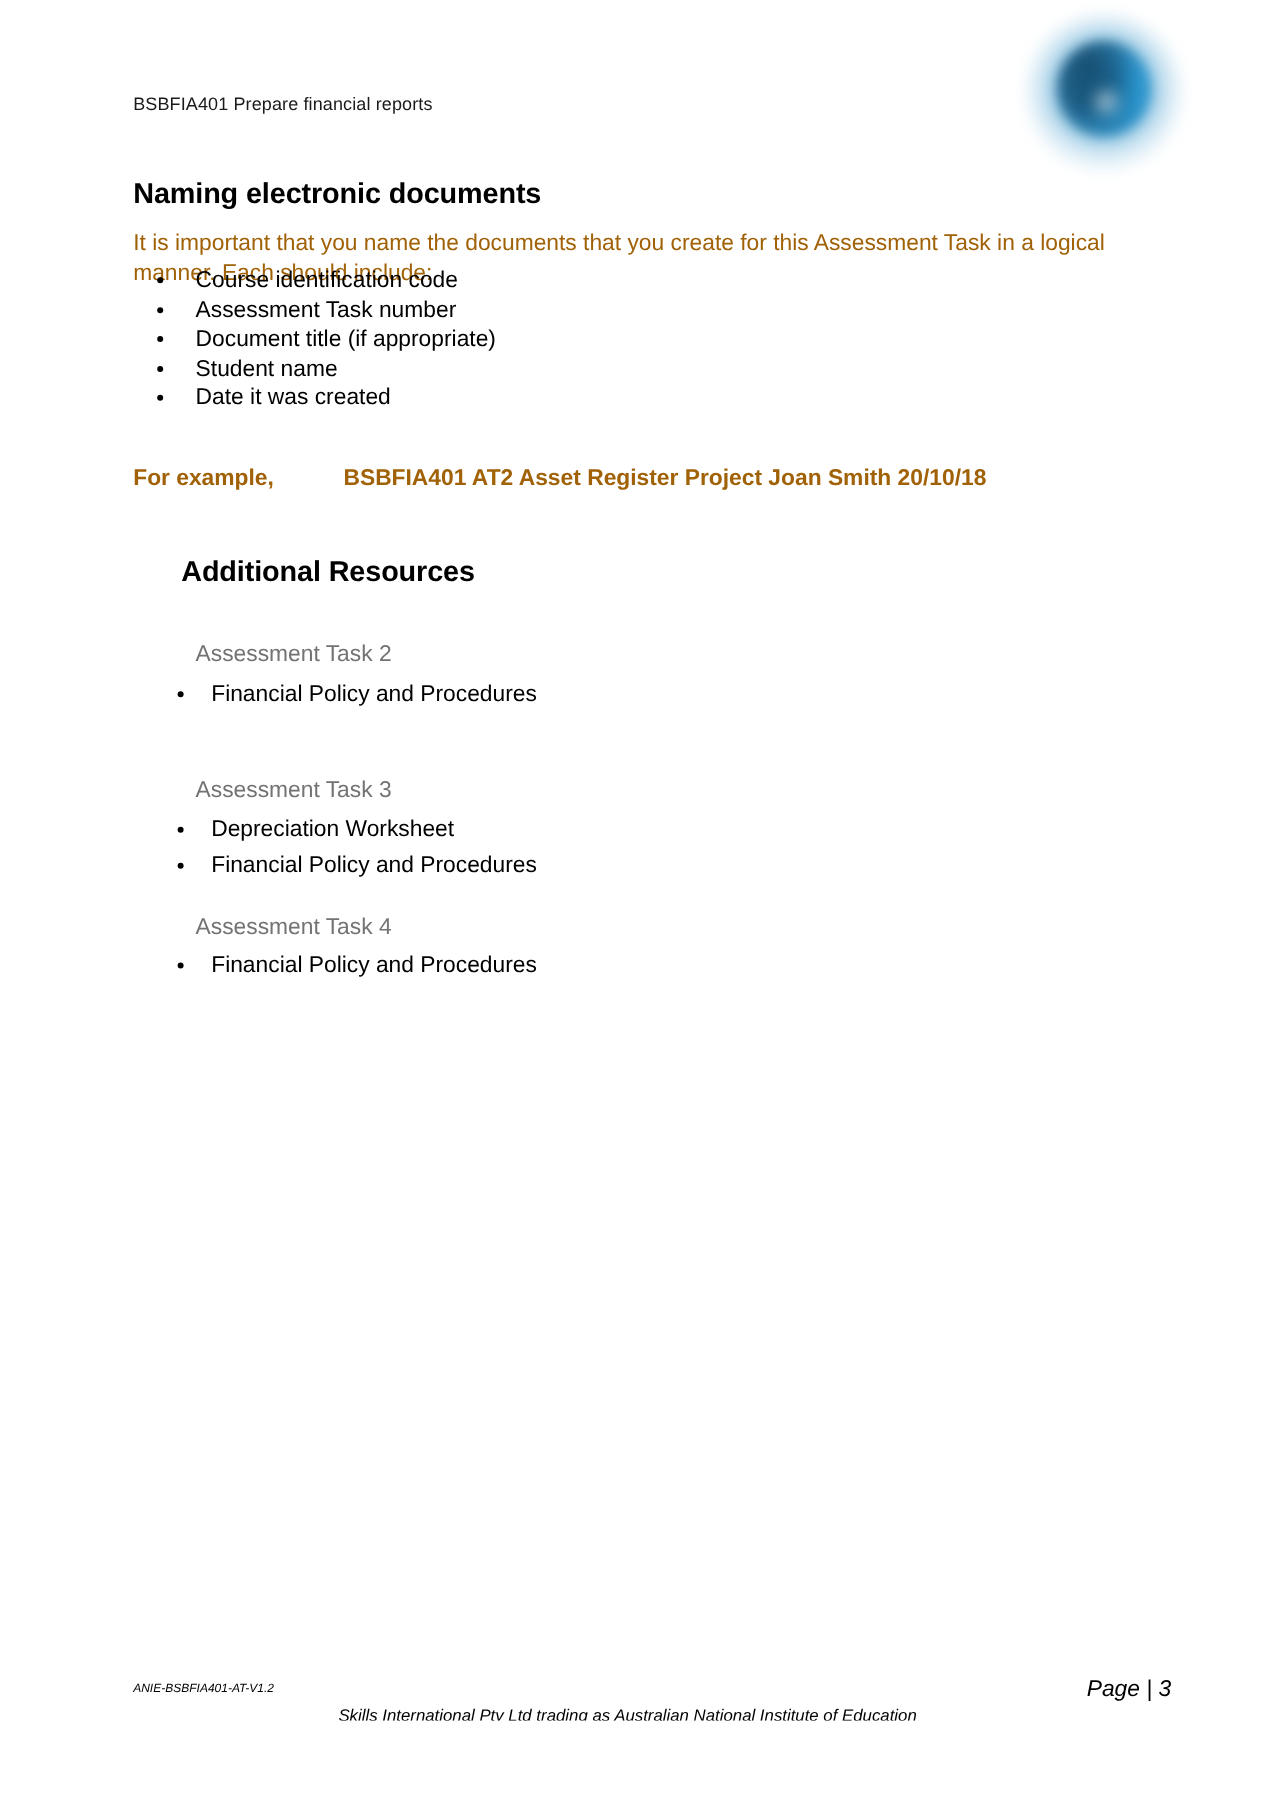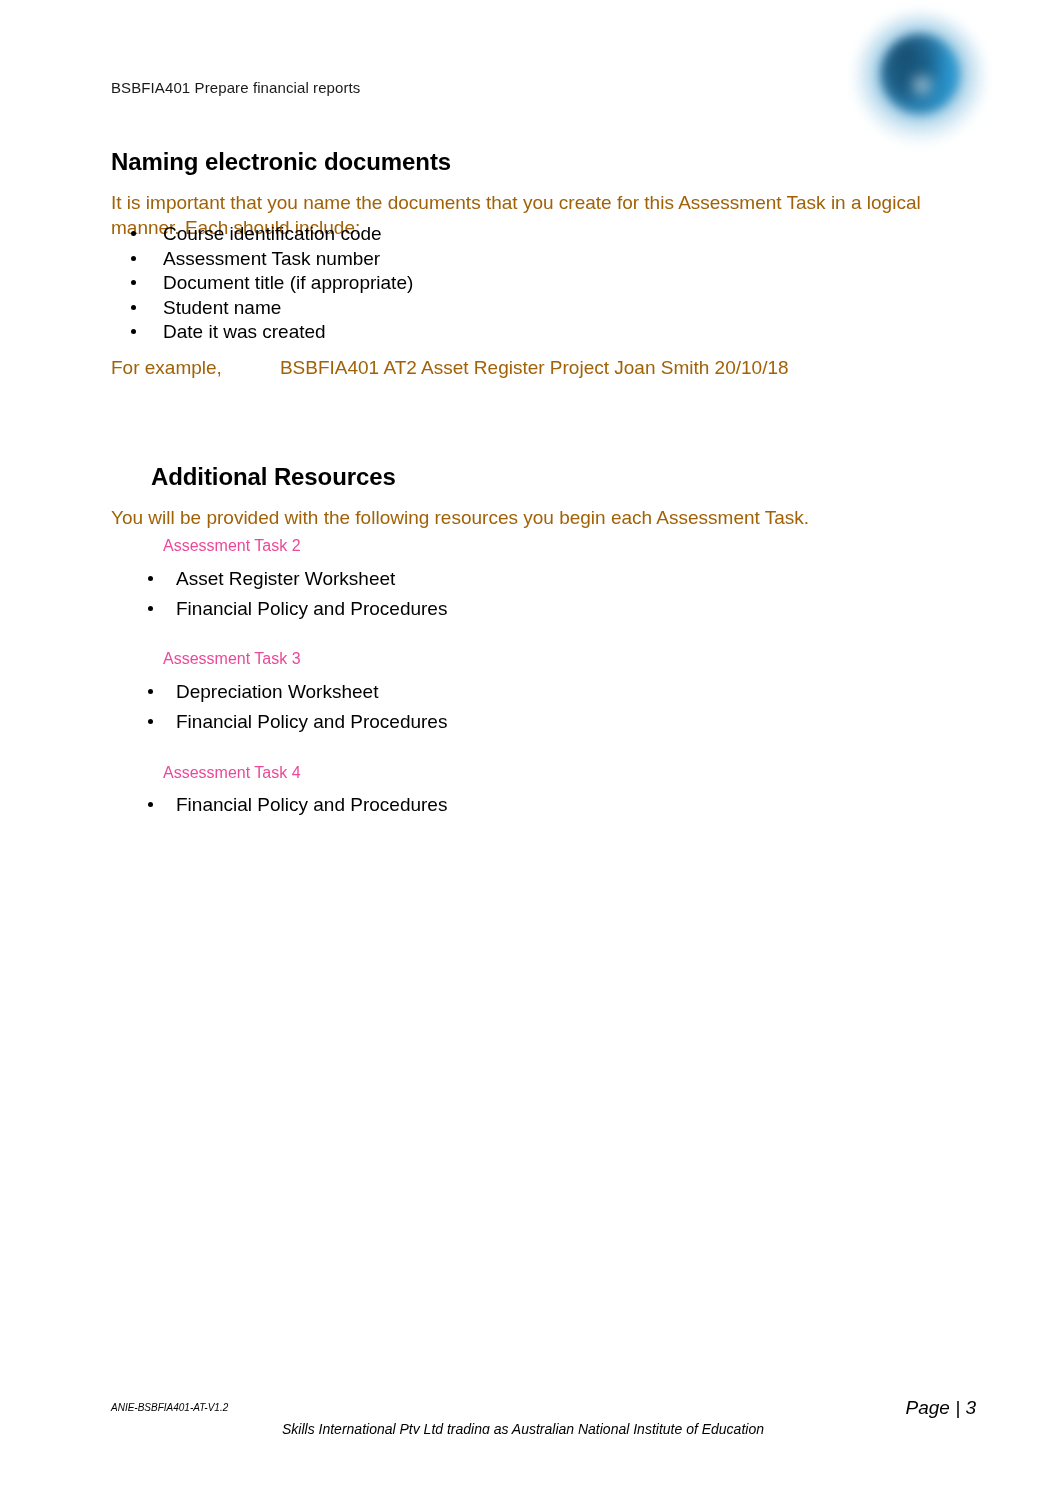--- a/index.html
+++ b/index.html
@@ -86,21 +86,21 @@
   
   .body-text {
     position: absolute;
     left: 111px;
     font-size: 19px;
     line-height: 25px;
     color: #a16207;
   }
   #intro-paragraph { top: 171px; width: 860px; }
   #resources-intro { top: 486px; width: 860px; }
-  #example-line { top: 336px; width: 860px; }
+  #example-line { top: 367px; width: 860px; font-weight: bold; }
   .tab-gap { display: inline-block; width: 58px; }
 
   
   .bullet-list {
     position: absolute;
     list-style: none;
     margin: 0;
     padding: 0;
   }
   .bullet-list li {
@@ -144,23 +144,23 @@
     top: 12px;
     width: 5px;
     height: 5px;
     border-radius: 50%;
     background: #000000;
   }
 
   .sub-heading {
     position: absolute;
     left: 163px;
-    font-size: 16px;
+    font-size: 19px;
     line-height: 25px;
-    color: #ec4899;
+    color: #737373;
     text-align: right;
   }
   #task2-heading { top: 533px; }
   #task2-list    { top: 564px; }
   #task3-heading { top: 646px; }
   #task3-list    { top: 677px; }
   #task4-heading { top: 760px; }
   #task4-list    { top: 790px; }
 
   
@@ -239,28 +239,23 @@
       <span>Date it was created</span>
     </li>
   </ul>
 
   <p class="body-text" id="example-line">
     <span>For example,</span><span class="tab-gap"></span><span>BSBFIA401 AT2 Asset Register Project Joan Smith 20/10/18</span>
   </p>
 
   <h1 class="h1" id="heading-resources">Additional Resources</h1>
 
-  <p class="body-text" id="resources-intro">You will be provided with the following resources you begin each Assessment Task.</p>
 
   <div class="sub-heading" id="task2-heading">Assessment Task 2</div>
   <ul class="res-list" id="task2-list">
-    <li>
-      <span class="bullet-dot"></span>
-      <span>Asset Register Worksheet</span>
-    </li>
     <li>
       <span class="bullet-dot"></span>
       <span>Financial Policy and Procedures</span>
     </li>
   </ul>
 
   <div class="sub-heading" id="task3-heading">Assessment Task 3</div>
   <ul class="res-list" id="task3-list">
     <li>
       <span class="bullet-dot"></span>

